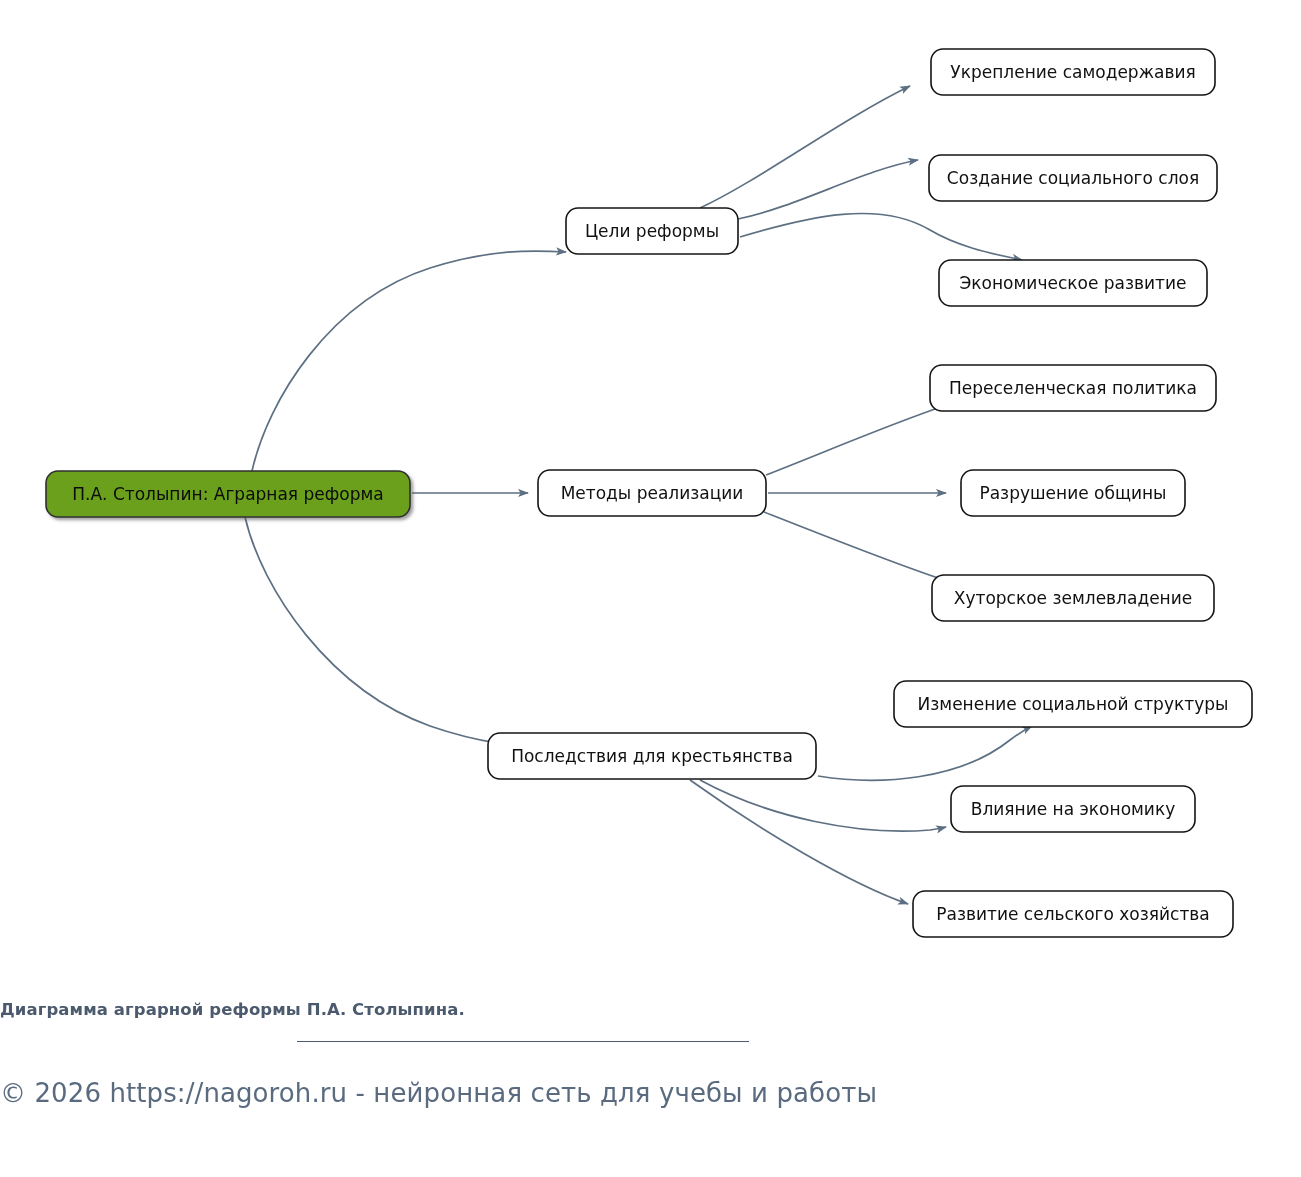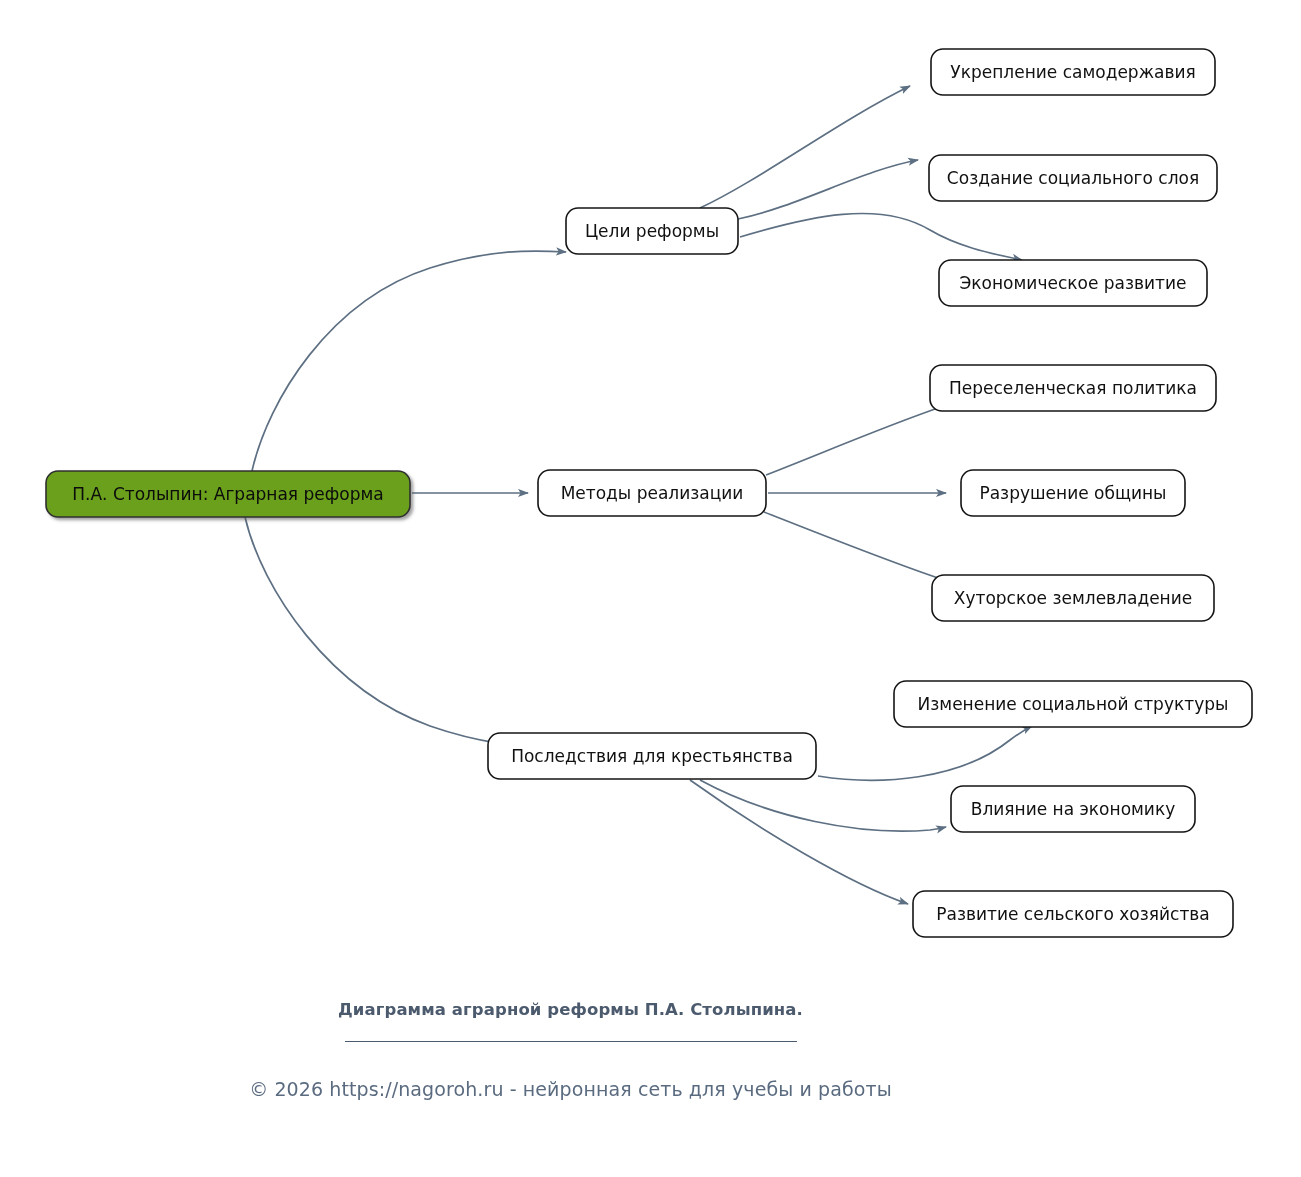--- a/index.html
+++ b/index.html
@@ -52,42 +52,41 @@
   .edge-path {
     fill: none;
     stroke: #5d6f82;
     stroke-width: 1.7;
   }
   .caption-area {
     position: absolute;
     left: 0;
     top: 1000px;
     width: 1045px;
-    text-align: center;
-    padding-left: 48px;
+    text-align: left;
   }
   .caption-title {
     font-family: "DejaVu Sans", "Liberation Sans", sans-serif;
     font-size: 16.5px;
     font-weight: bold;
     color: #4c5a6e;
     letter-spacing: 0.1px;
     margin: 0;
     padding: 0 0 2px 0;
   }
   .caption-rule {
     width: 452px;
     height: 0;
     margin: 20px auto 0 auto;
     border: 0;
     border-top: 1.6px solid #4c5a6e;
   }
   .footer-text {
     font-family: "DejaVu Sans", "Liberation Sans", sans-serif;
-    font-size: 19px;
+    font-size: 26px;
     color: #5a6b80;
     margin: 0;
     padding-top: 36px;
     letter-spacing: 0.1px;
   }
 </style>
 </head>
 <body>
 
 <svg id="mindmap-canvas" viewBox="0 0 1301 980" xmlns="http://www.w3.org/2000/svg">

